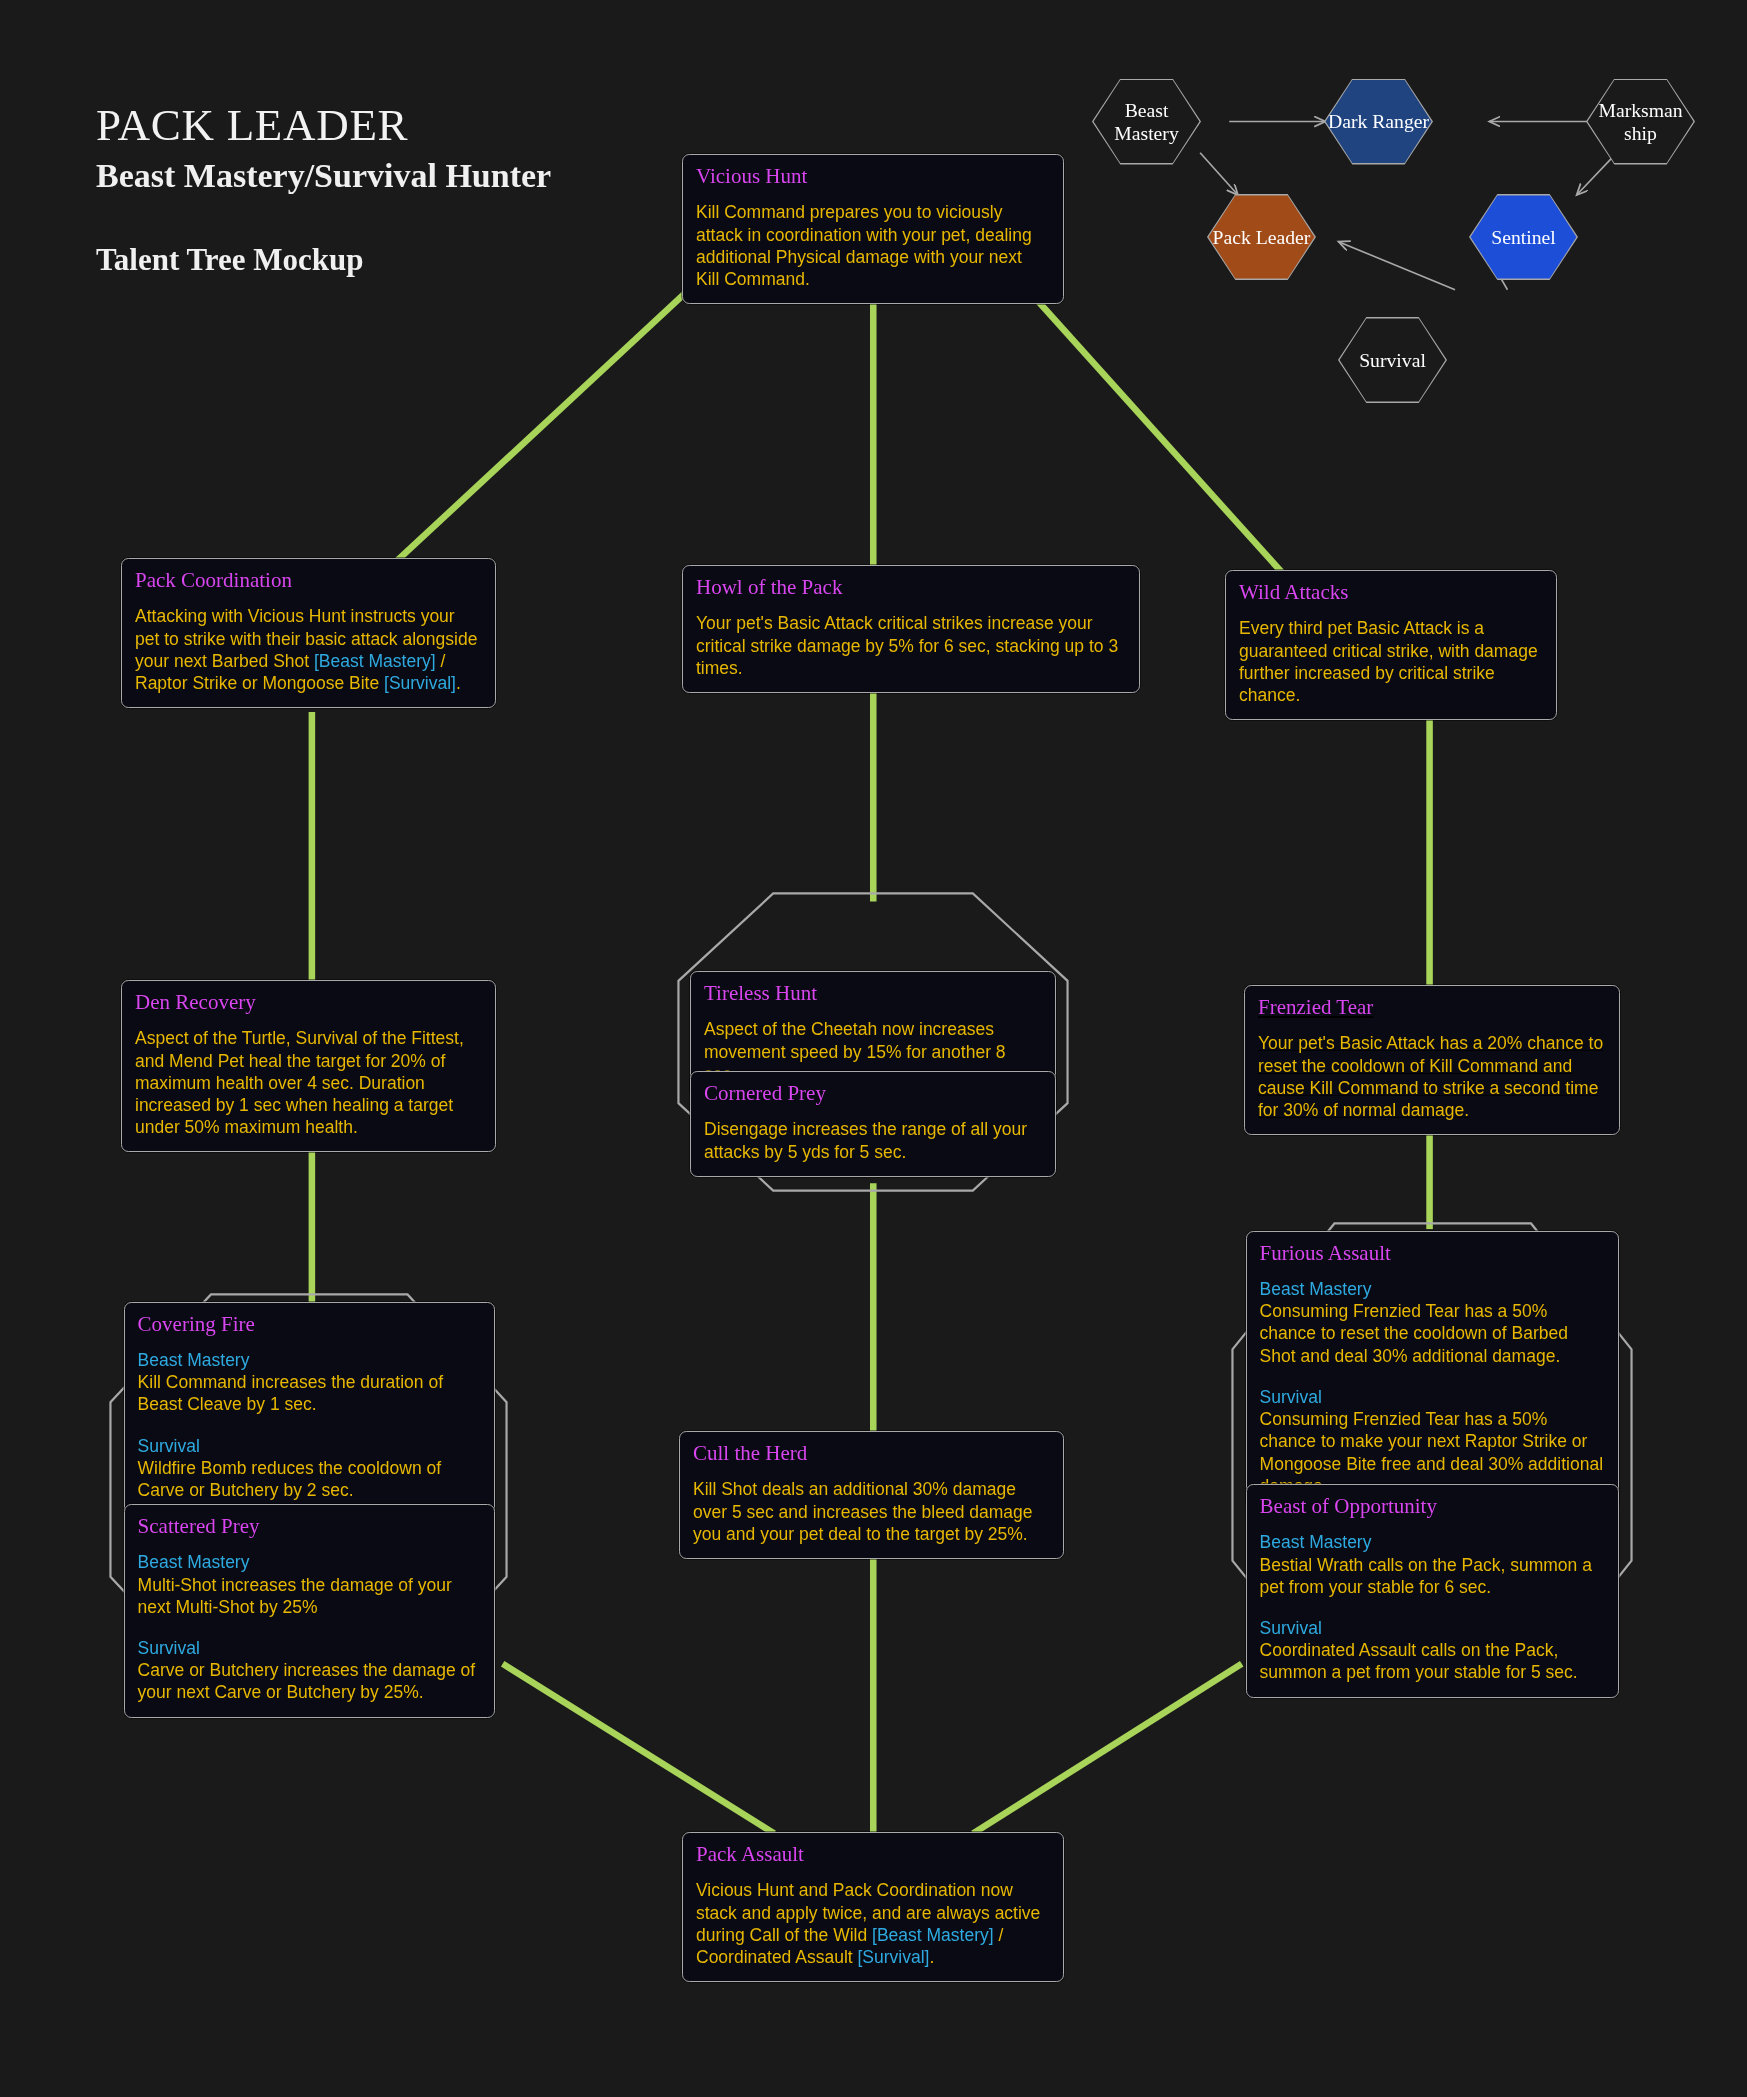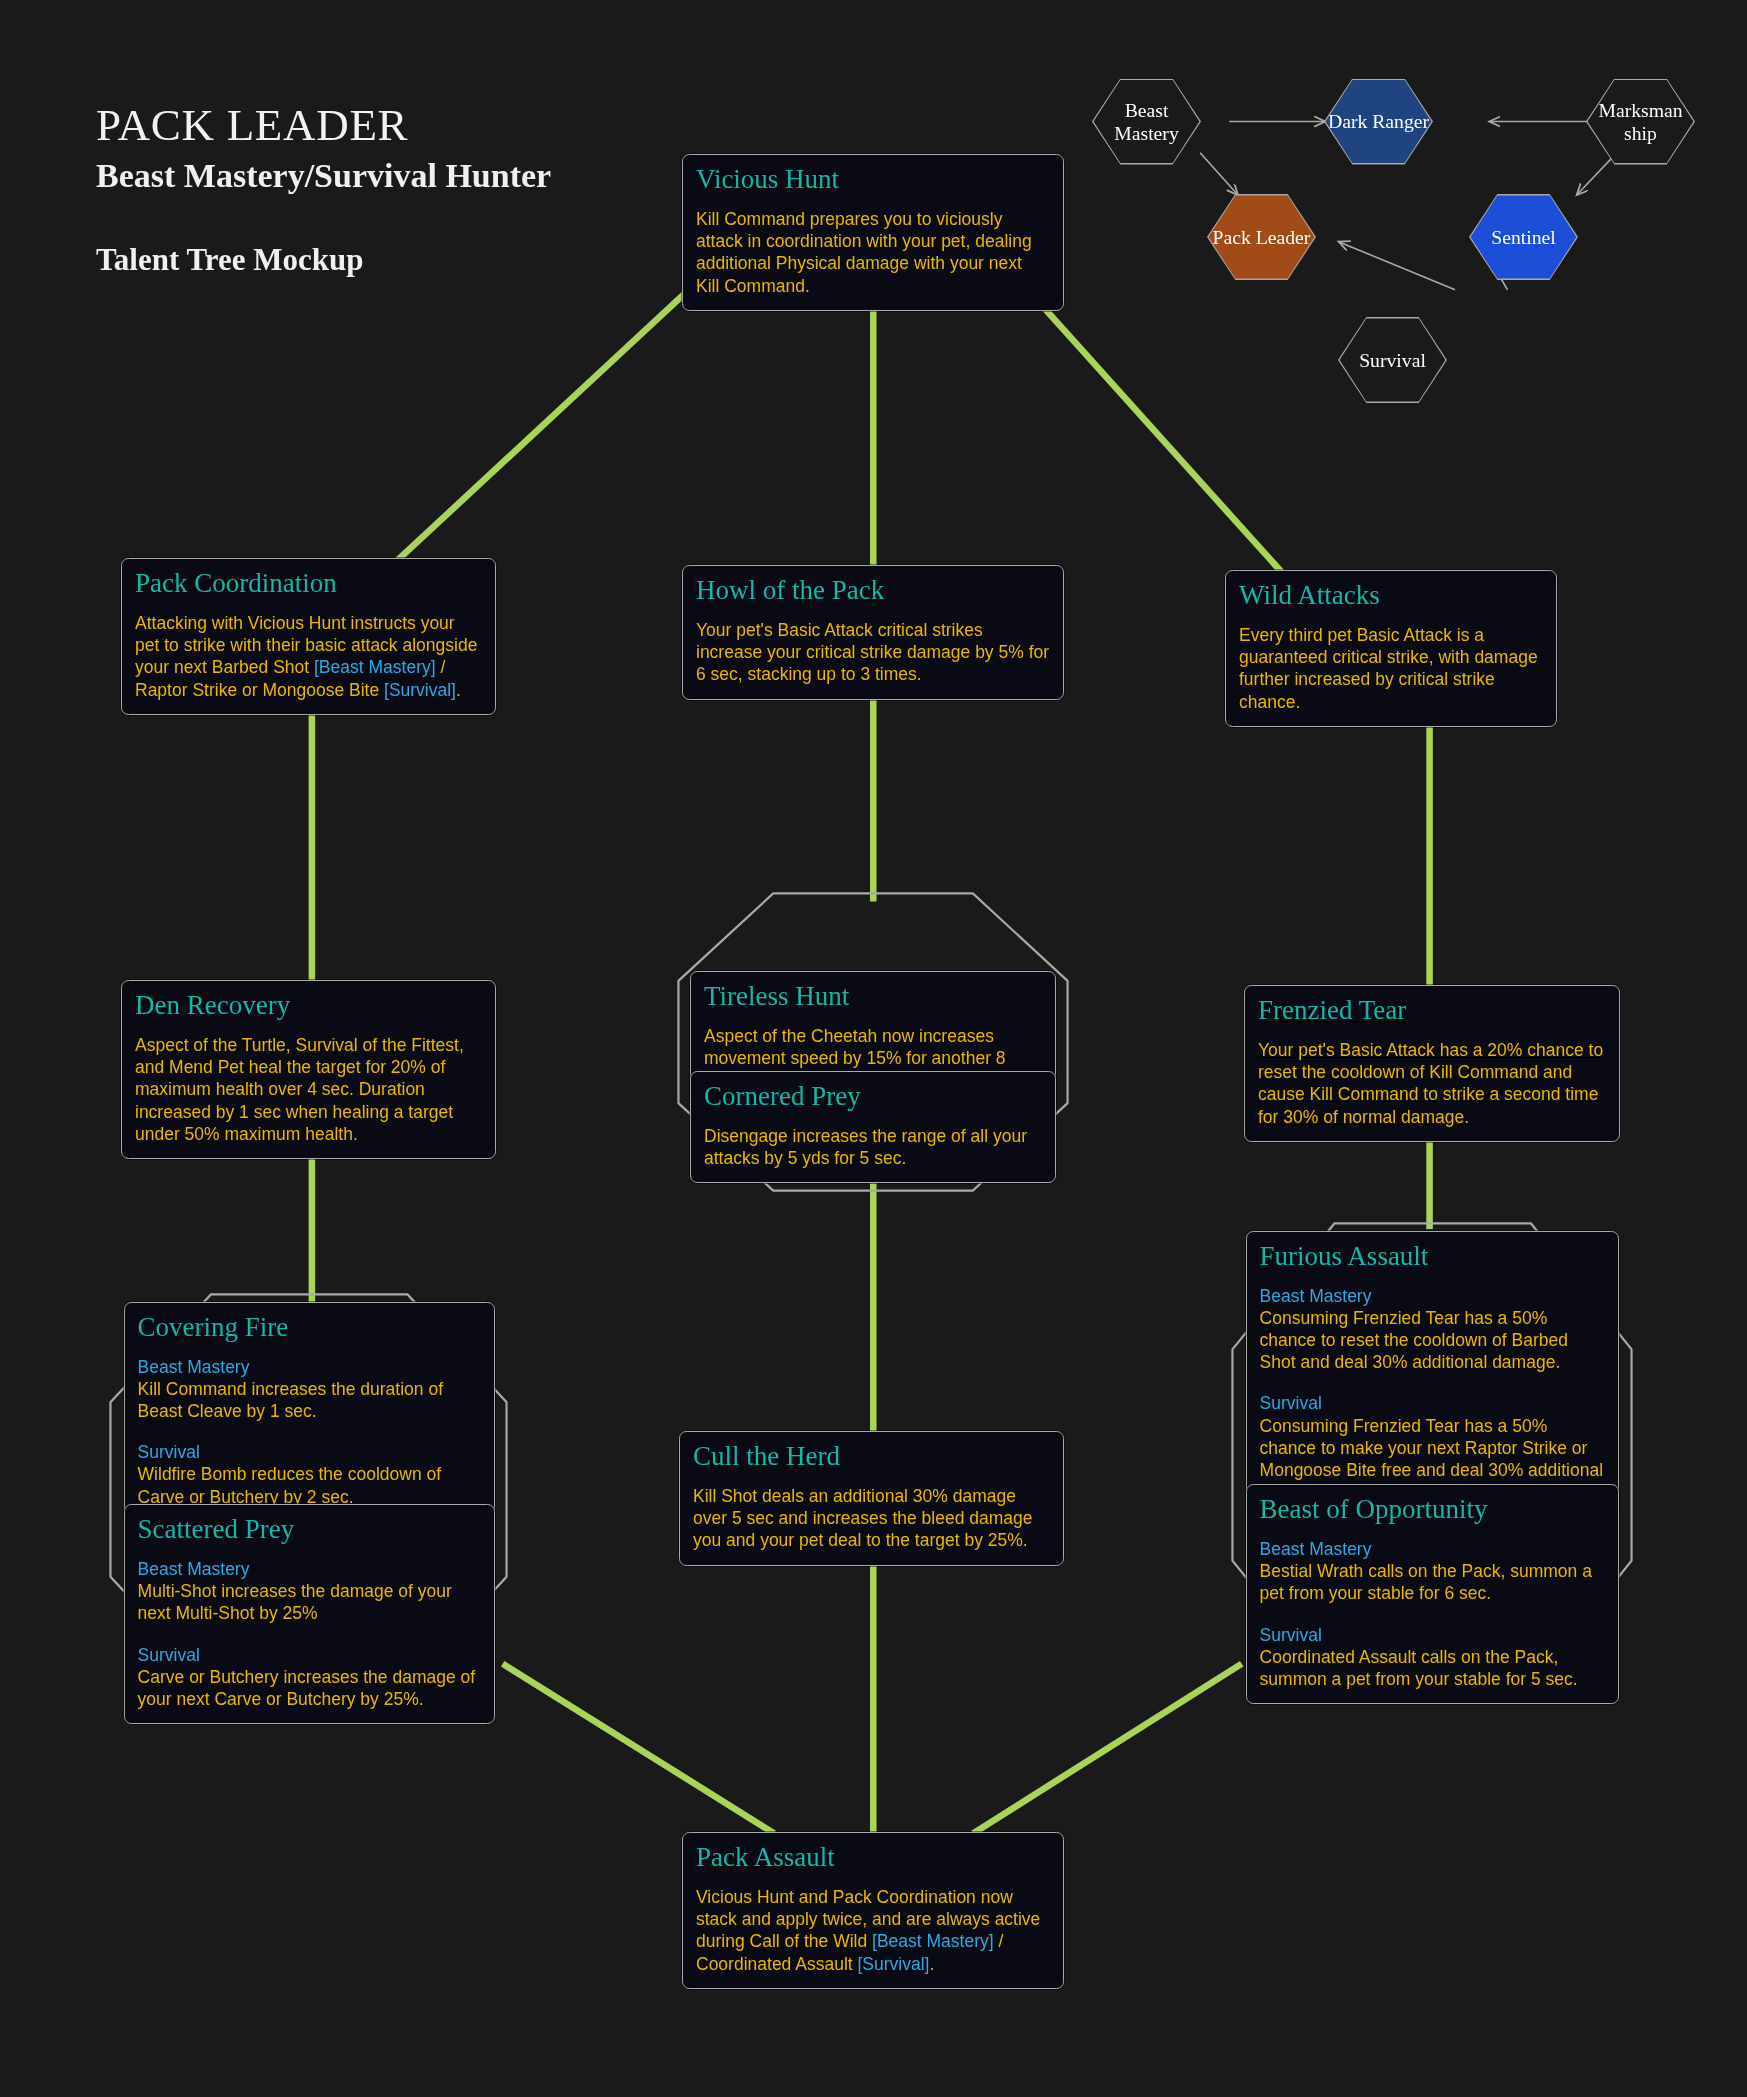--- a/index.html
+++ b/index.html
@@ -62,22 +62,22 @@
     position: absolute;
     box-sizing: border-box;
     background: #0a0a14;
     border: 1.5px solid #a9a9a9;
     border-radius: 7.3px;
     padding: 10.2px 13px 13px 13px;
     box-shadow: 0 0 0 0.7px rgba(0,0,0,0.6);
   }
   .node-title {
     font-family: "Liberation Serif", serif;
-    font-size: 27px;
-    color: #14b8a6;
+    font-size: 21px;
+    color: #d946ef;
     margin-bottom: 13px;
     line-height: 1.1;
     white-space: nowrap;
   }
   .node-desc {
     font-size: 17.5px;
     color: #e8b800;
     line-height: 1.27;
   }
   .spec-label {
@@ -220,21 +220,21 @@
   <div class="node" style="left:682px; top:154px; width:382px;">
     <div class="node-title">Vicious Hunt</div>
     <div class="node-desc">Kill Command prepares you to viciously attack in coordination with your pet, dealing additional Physical damage with your next Kill Command.</div>
   </div>
 
   <div class="node" style="left:121px; top:558px; width:375px;">
     <div class="node-title">Pack Coordination</div>
     <div class="node-desc"><span>Attacking with Vicious Hunt instructs your pet to strike with their basic attack alongside your next Barbed Shot </span><span class="tag">[Beast Mastery]</span><span> / Raptor Strike or Mongoose Bite </span><span class="tag">[Survival]</span><span>.</span></div>
   </div>
 
-  <div class="node" style="left:682px; top:565px; width:382px;">
+  <div class="node" style="left:682px; top:565px; width:458px;">
     <div class="node-title">Howl of the Pack</div>
     <div class="node-desc">Your pet's Basic Attack critical strikes increase your critical strike damage by 5% for 6 sec, stacking up to 3 times.</div>
   </div>
 
   <div class="node" style="left:1180px; top:570px; width:332px;margin-left:45px;">
     <div class="node-title">Wild Attacks</div>
     <div class="node-desc">Every third pet Basic Attack is a guaranteed critical strike, with damage further increased by critical strike chance.</div>
   </div>
 
   <div class="node" style="left:121px; top:980px; width:375px;">

